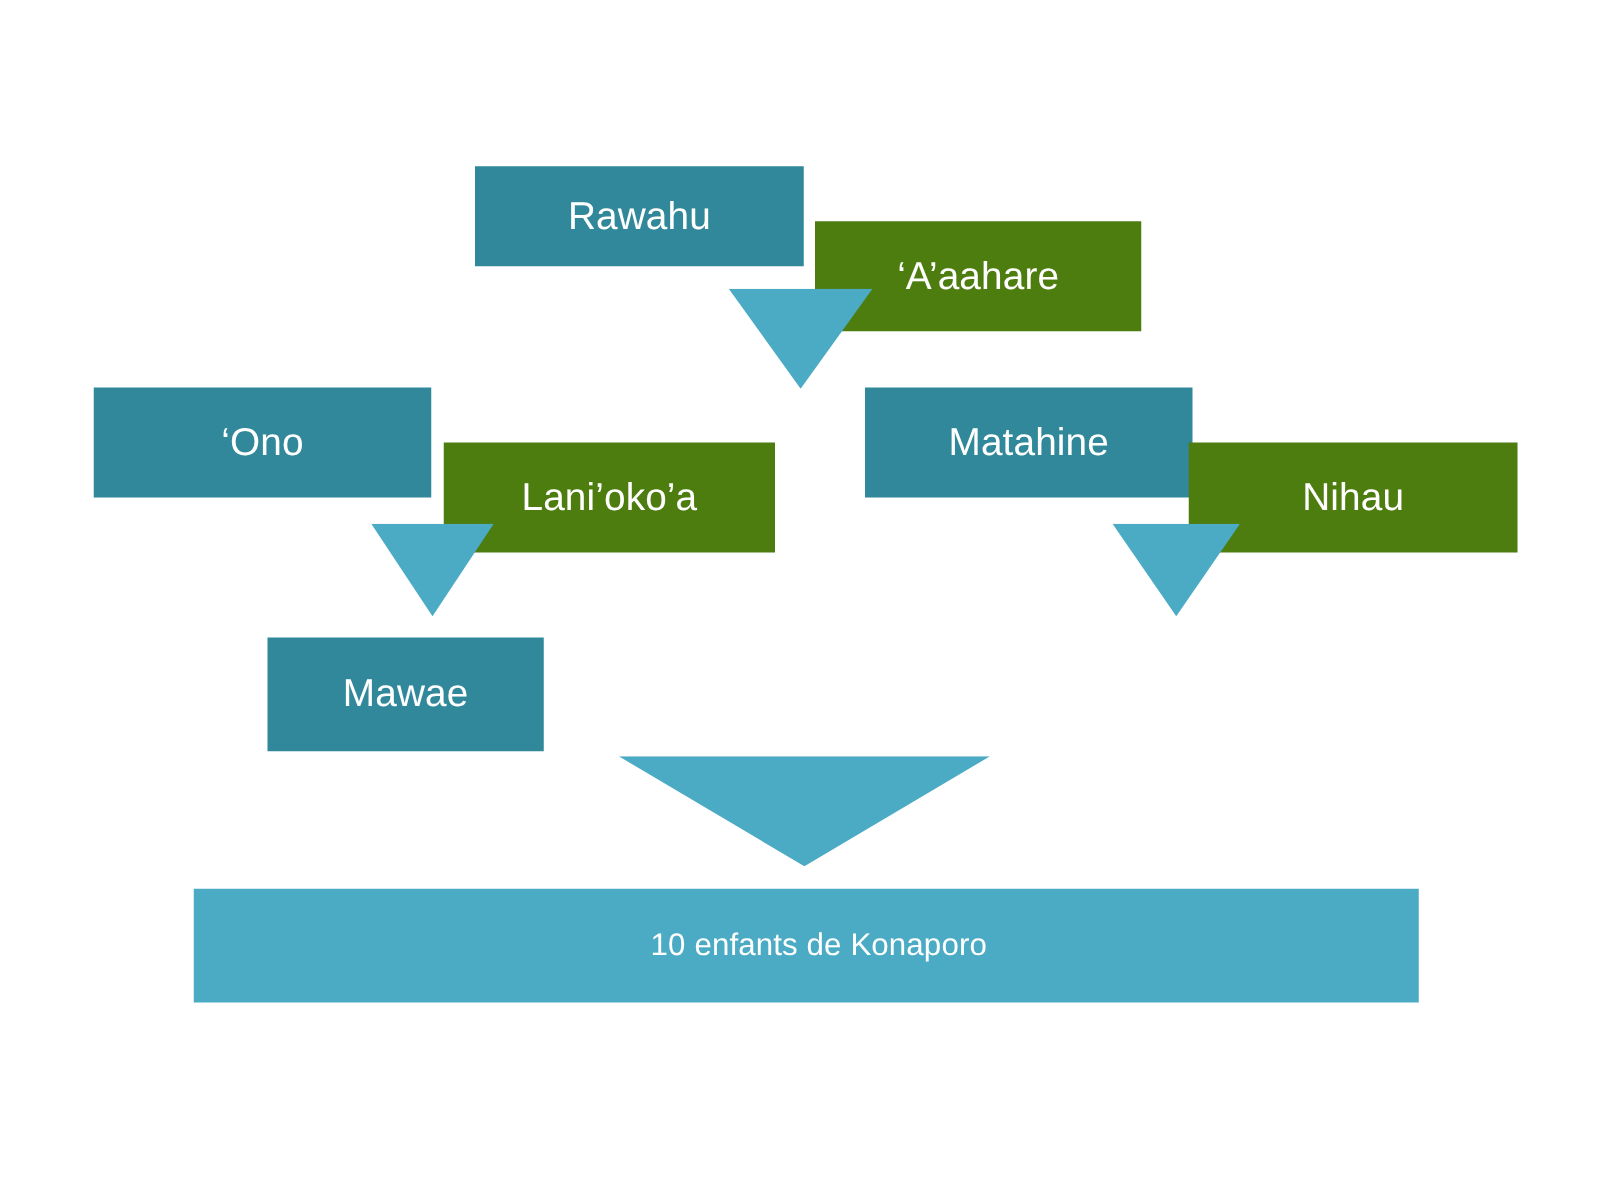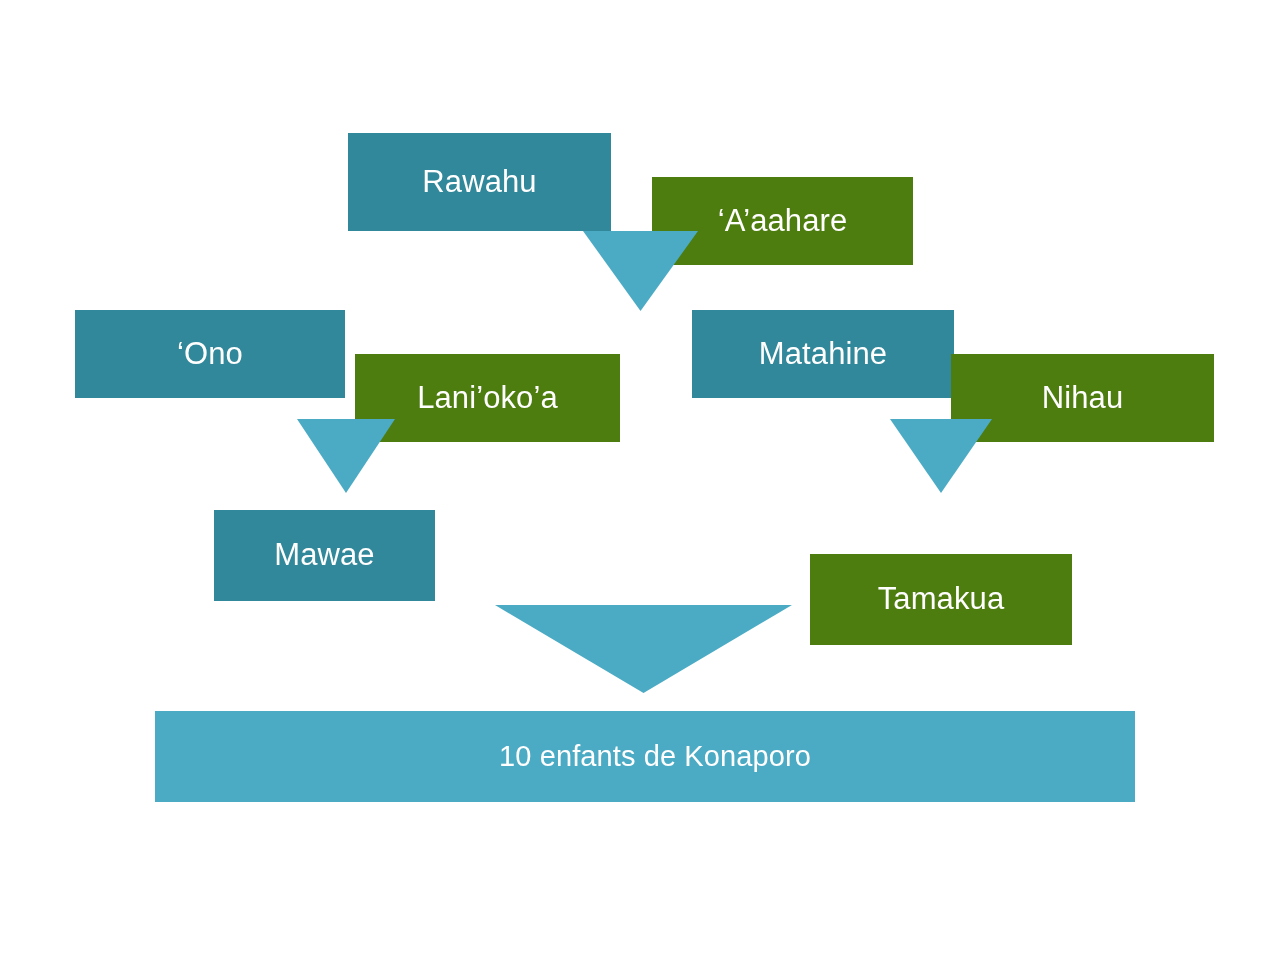--- a/index.html
+++ b/index.html
@@ -36,35 +36,35 @@
   .node.medium { background: #4cabc4; }
 
   .node-label {
     display: block;
     white-space: nowrap;
   }
 
   
   .rank-person .node-label { font-size: 31px; }
   
-  .rank-summary .node-label { font-size: 29px; margin-left: 20px; }
+  .rank-summary .node-label { font-size: 25px; margin-left: 20px; }
 
   
   .connector {
     position: absolute;
     overflow: visible;
   }
   .connector svg { display: block; }
 </style>
 </head>
 <body>
 
 <div id="canvas">
 
-  <div class="node dark rank-person" style="left:348px; top:133px; width:263px; height:98px;">
+  <div class="node dark rank-person" style="left:380px; top:133px; width:263px; height:80px;">
     <span class="node-label">Rawahu</span>
   </div>
 
   <div class="node light rank-person" style="left:652px; top:133px; width:261px; height:88px;">
     <span class="node-label">‘A’aahare</span>
   </div>
 
   <div class="connector" style="left:583px; top:231px; width:115px; height:80px;">
     <svg width="115" height="80" viewBox="0 0 115 80" aria-hidden="true">
       <polygon points="0,0 115,0 57.5,80" fill="#4cabc4"></polygon>
@@ -96,23 +96,20 @@
   <div class="connector" style="left:890px; top:419px; width:102px; height:74px;">
     <svg width="102" height="74" viewBox="0 0 102 74" aria-hidden="true">
       <polygon points="0,0 102,0 51,74" fill="#4cabc4"></polygon>
     </svg>
   </div>
 
   <div class="node dark rank-person" style="left:214px; top:510px; width:221px; height:91px;">
     <span class="node-label">Mawae</span>
   </div>
 
-  <div class="node light rank-person" style="left:810px; top:510px; width:262px; height:91px;">
-    <span class="node-label">Tamakua</span>
-  </div>
 
   <div class="connector" style="left:495px; top:605px; width:297px; height:88px;">
     <svg width="297" height="88" viewBox="0 0 297 88" aria-hidden="true">
       <polygon points="0,0 297,0 148.5,88" fill="#4cabc4"></polygon>
     </svg>
   </div>
 
   <div class="node medium rank-summary" style="left:155px; top:711px; width:980px; height:91px;">
     <span class="node-label">10 enfants de Konaporo</span>
   </div>

